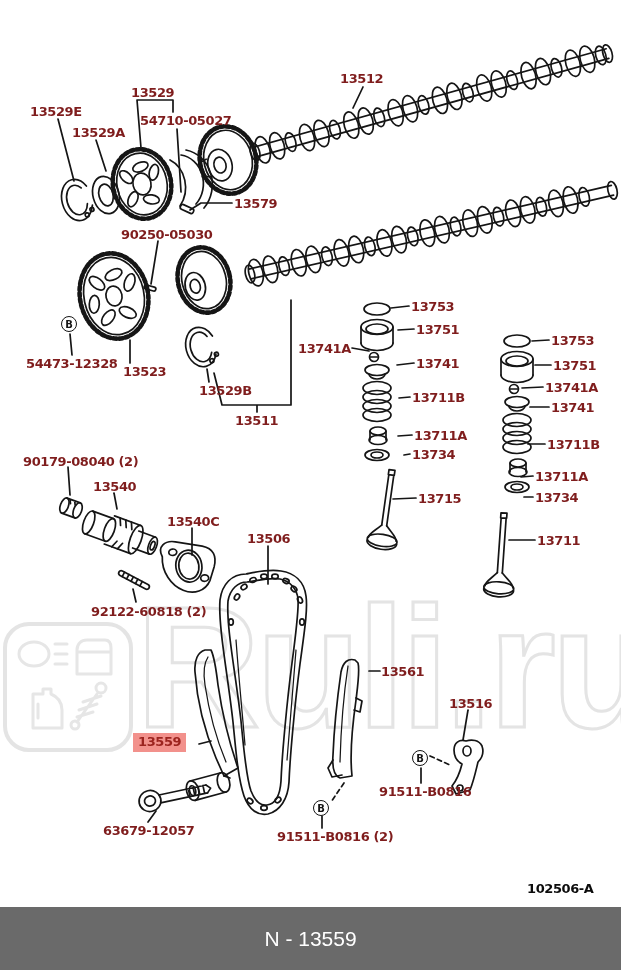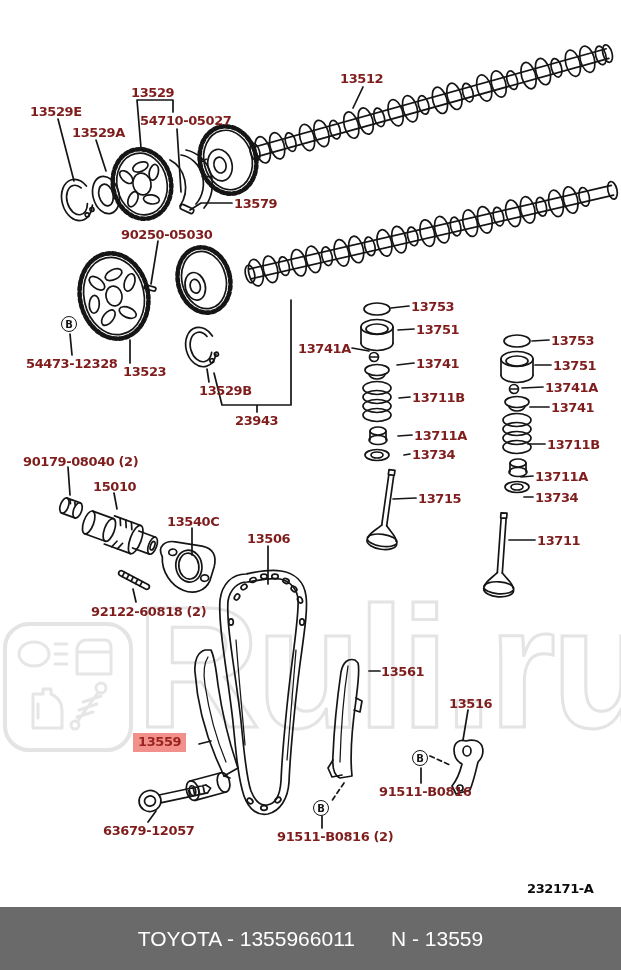--- a/index.html
+++ b/index.html
@@ -338,53 +338,52 @@
   <div class="lbl" style="left:30px;top:104px">13529E</div>
   <div class="lbl" style="left:131px;top:85px">13529</div>
   <div class="lbl" style="left:140px;top:113px">54710-05027</div>
   <div class="lbl" style="left:72px;top:125px">13529A</div>
   <div class="lbl" style="left:340px;top:71px">13512</div>
   <div class="lbl" style="left:234px;top:196px">13579</div>
   <div class="lbl" style="left:121px;top:227px">90250-05030</div>
   <div class="lbl" style="left:26px;top:356px">54473-12328</div>
   <div class="lbl" style="left:123px;top:364px">13523</div>
   <div class="lbl" style="left:199px;top:383px">13529B</div>
-  <div class="lbl" style="left:235px;top:413px">23943</div>
+  <div class="lbl" style="left:235px;top:413px">13511</div>
   <div class="lbl" style="left:411px;top:299px">13753</div>
   <div class="lbl" style="left:416px;top:322px">13751</div>
   <div class="lbl" style="left:298px;top:341px">13741A</div>
   <div class="lbl" style="left:416px;top:356px">13741</div>
   <div class="lbl" style="left:412px;top:390px">13711B</div>
   <div class="lbl" style="left:414px;top:428px">13711A</div>
   <div class="lbl" style="left:412px;top:447px">13734</div>
   <div class="lbl" style="left:418px;top:491px">13715</div>
   <div class="lbl" style="left:551px;top:333px">13753</div>
   <div class="lbl" style="left:553px;top:358px">13751</div>
   <div class="lbl" style="left:545px;top:380px">13741A</div>
   <div class="lbl" style="left:551px;top:400px">13741</div>
   <div class="lbl" style="left:547px;top:437px">13711B</div>
   <div class="lbl" style="left:535px;top:469px">13711A</div>
   <div class="lbl" style="left:535px;top:490px">13734</div>
   <div class="lbl" style="left:537px;top:533px">13711</div>
   <div class="lbl" style="left:23px;top:454px">90179-08040 (2)</div>
-  <div class="lbl" style="left:93px;top:479px">15010</div>
+  <div class="lbl" style="left:93px;top:479px">13540</div>
   <div class="lbl" style="left:167px;top:514px">13540C</div>
   <div class="lbl" style="left:91px;top:604px">92122-60818 (2)</div>
   <div class="lbl" style="left:247px;top:531px">13506</div>
   <div class="lbl" style="left:381px;top:664px">13561</div>
   <div class="lbl" style="left:449px;top:696px">13516</div>
   <div class="lbl" style="left:379px;top:784px">91511-B0816</div>
   <div class="lbl hl" style="left:133px;top:733px">13559</div>
   <div class="lbl" style="left:103px;top:823px">63679-12057</div>
   <div class="lbl" style="left:277px;top:829px">91511-B0816 (2)</div>
 
   <div class="bmark" style="left:61px;top:316px">B</div>
   <div class="bmark" style="left:313px;top:800px">B</div>
   <div class="bmark" style="left:412px;top:750px">B</div>
 
-  <div class="dcode" style="left:527px;top:881px">232171-A</div>
+  <div class="dcode" style="left:527px;top:881px">102506-A</div>
 
   <div class="footer">
-    <span>TOYOTA - 1355966011</span>
     <span>N - 13559</span>
   </div>
 
 </div>
 
 </body></html>

